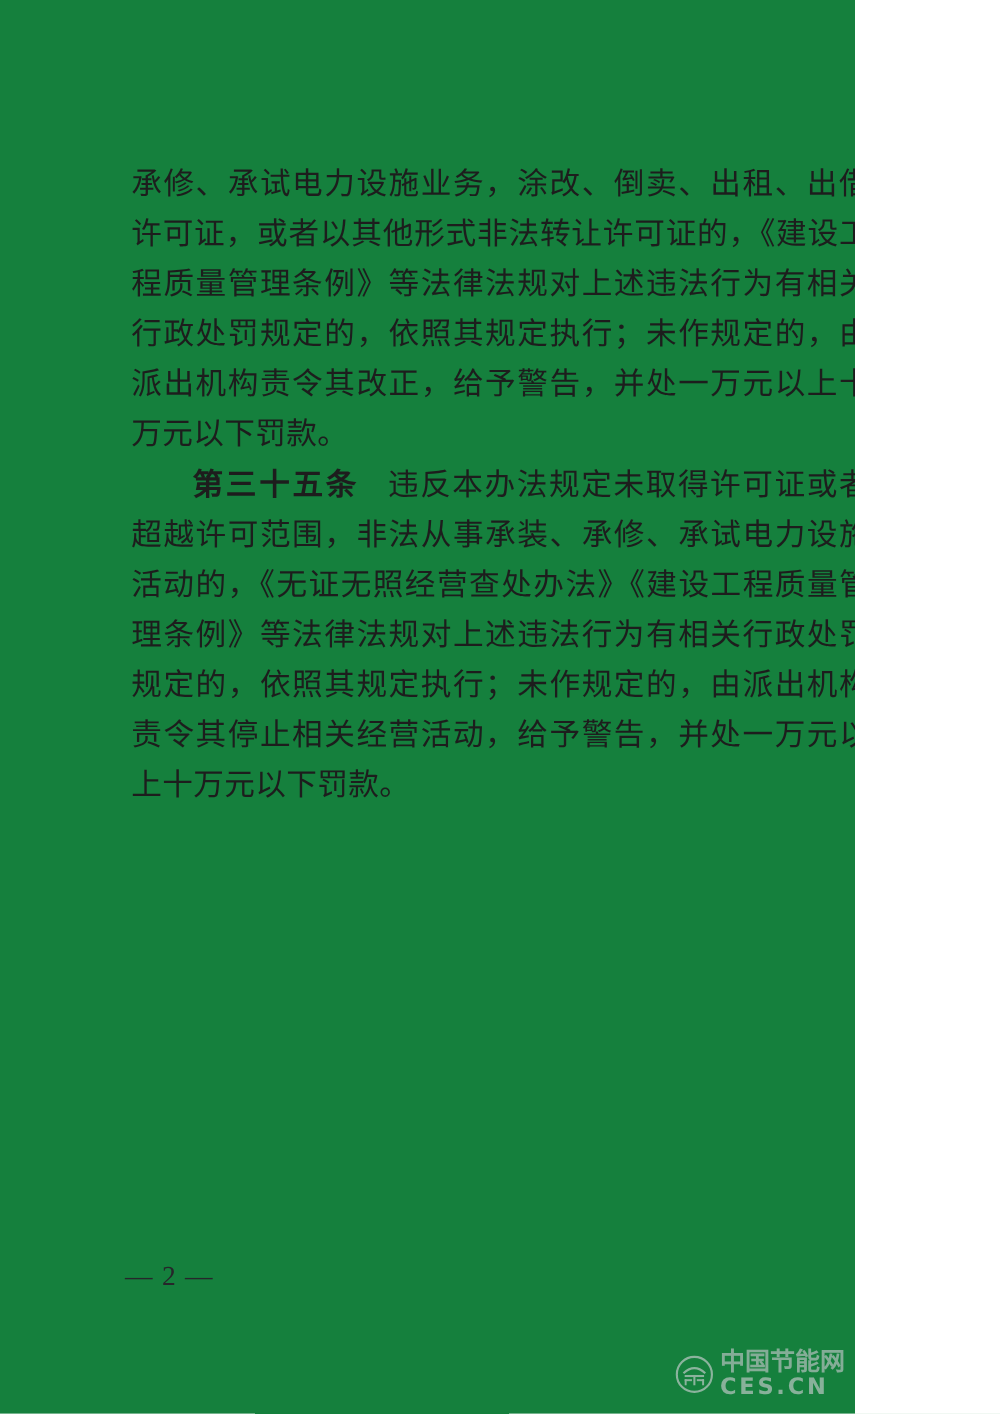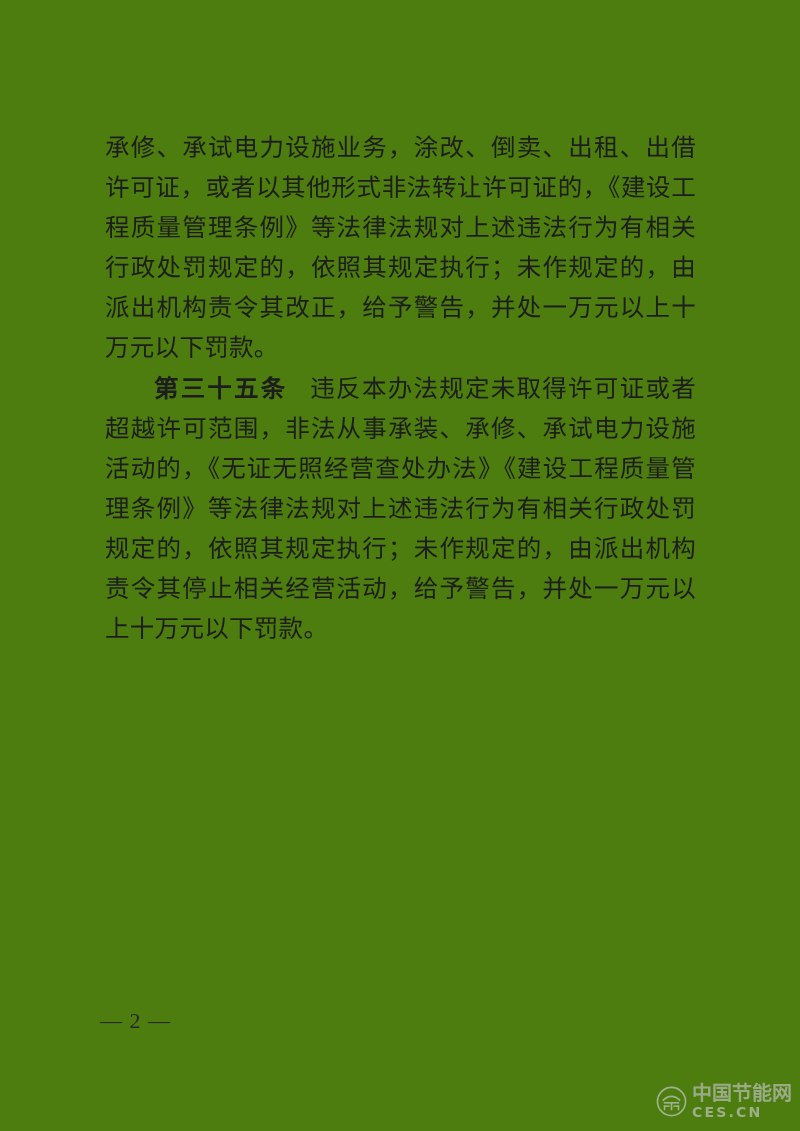--- a/index.html
+++ b/index.html
@@ -3,23 +3,23 @@
 <meta charset="utf-8">
 <title>Document Page 12</title>
 <style>
   html, body {
     margin: 0;
     padding: 0;
     background: #ffffff;
   }
   .page {
     position: relative;
-    width: 800px;
+    width: 684px;
     height: 1131px;
-    background: #4d7c0f;
+    background: #15803d;
     overflow: hidden;
     font-family: "Liberation Serif", "DejaVu Serif", serif;
     color: #1d1d1d;
     box-sizing: border-box;
   }
   .content {
     position: absolute;
     left: 105px;
     top: 128px;
     width: 591px;
@@ -82,21 +82,21 @@
     line-height: 1;
   }
   .wm-cn {
     font-size: 20px;
     color: #c9c9cf;
     font-family: "DejaVu Sans", sans-serif;
     letter-spacing: 0px;
     font-weight: 700;
   }
   .wm-en {
-    font-size: 14px;
+    font-size: 18px;
     color: #cfcfd4;
     font-family: "DejaVu Sans", sans-serif;
     letter-spacing: 2.2px;
     margin-top: 2px;
     font-weight: 700;
   }
 </style>
 </head>
 <body>
 

